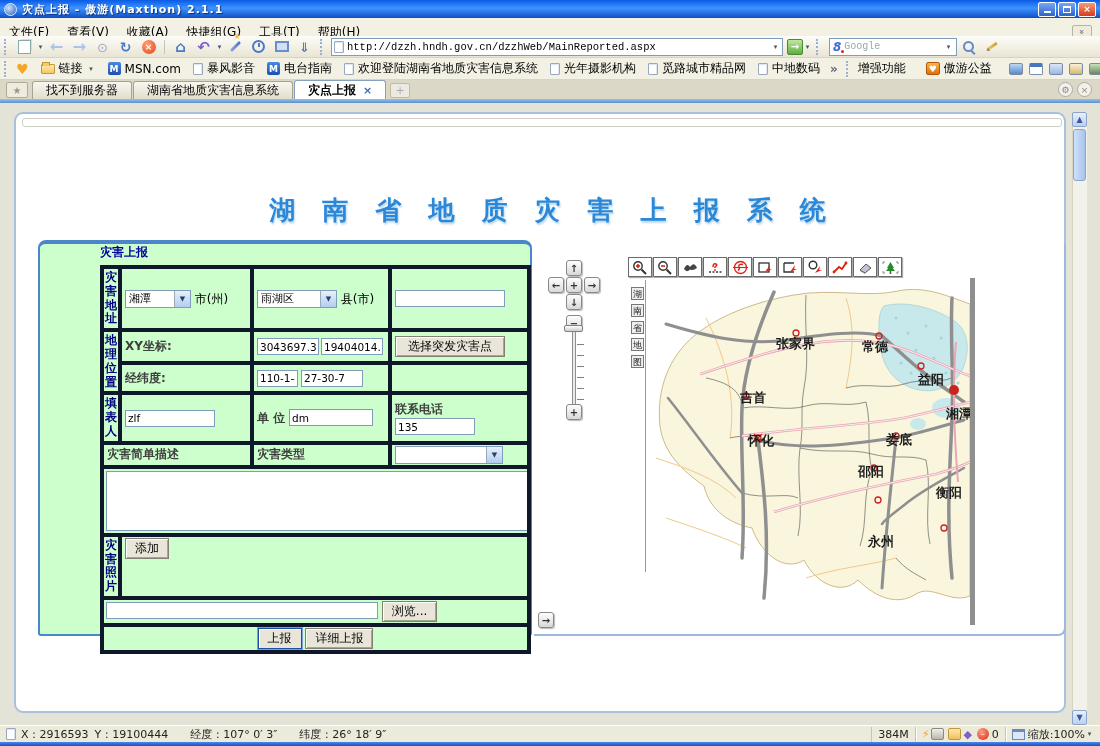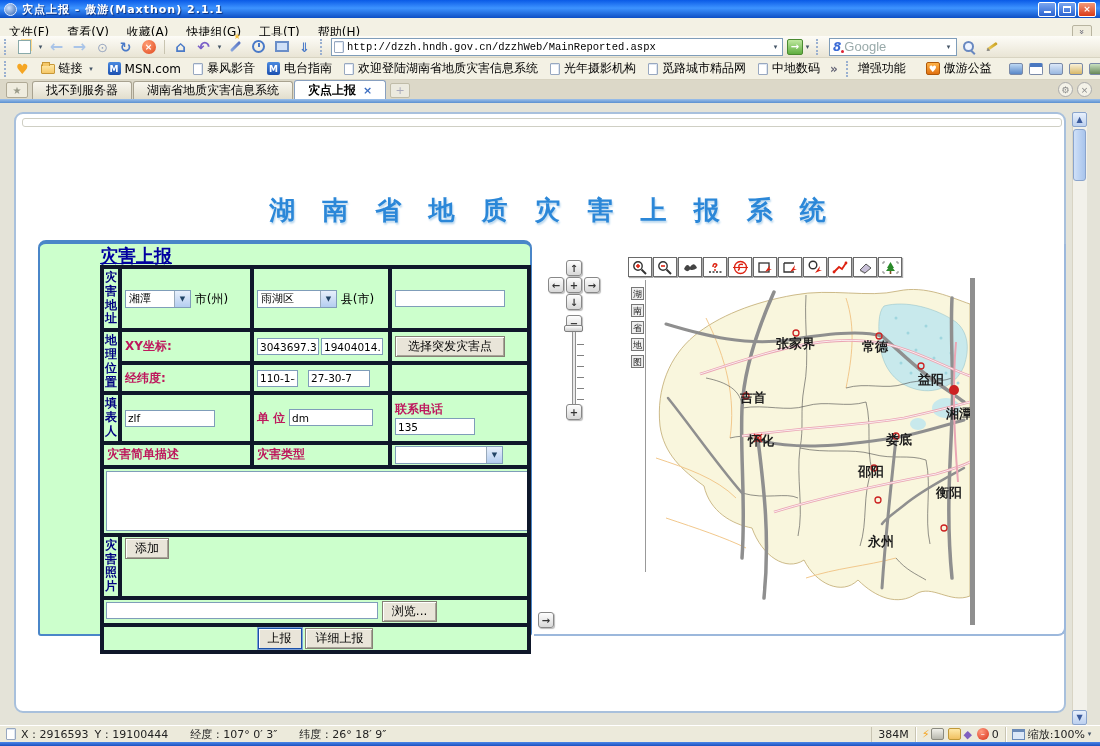--- a/index.html
+++ b/index.html
@@ -44,21 +44,21 @@
 .i-frame{width:14px;height:11px;border:2px solid #6a8ec8;background:#cfe0f8}
 .i-dl::before{content:"⇓";color:#4a7ac8;font-size:13px;font-weight:bold}
 #addressbar{width:452px;height:18px;background:#fff;border:1px solid #7f9db9;display:flex;align-items:center;padding:0 2px;gap:3px;margin:16px 2px}
 .pg{width:10px;height:12px;background:#fff;border:1px solid #98a8c0;border-radius:1px;flex:none;box-shadow:inset -2px 2px 0 -1px #dde6f2}
 #addressbar .url{font-family:"Liberation Mono","DejaVu Sans Mono",monospace;font-size:10.5px;white-space:nowrap;overflow:hidden;flex:1}
 #gobtn{width:16px;height:16px;background:linear-gradient(#bfe8a0,#5fae3f);border:1px solid #4a8a30;border-radius:2px;color:#fff;font-weight:bold;font-size:10px;display:flex;align-items:center;justify-content:center;margin-left:2px}
 #gobtn::before{content:"→"}
 #searchbox{width:128px;height:18px;background:#fff;border:1px solid #7f9db9;display:flex;align-items:center;padding:0 3px;gap:3px;margin-left:4px}
 .glogo{color:#3b6bd6;font-weight:bold;font-style:italic;font-size:12px;position:relative}
 .glogo::after{content:"";position:absolute;right:-3px;bottom:1px;width:3px;height:3px;border-radius:50%;background:#d23}
-#searchbox .ph{color:#9aa;font-size:13px;flex:1;font-family:Liberation Sans, sans-serif}
+#searchbox .ph{color:#9aa;font-size:10px;flex:1;font-family:Liberation Mono, monospace}
 .mag{position:relative;width:14px;height:14px}
 .mag::before{content:"";position:absolute;left:1px;top:1px;width:7px;height:7px;border:2px solid #6888c0;border-radius:50%;background:#eef4ff}
 .mag::after{content:"";position:absolute;left:10px;top:10px;width:5px;height:2px;background:#6888c0;transform:rotate(45deg);transform-origin:0 0}
 .i-pen{width:12px;height:3px;background:linear-gradient(90deg,#f0d060,#c8a020);transform:rotate(-35deg);border-radius:1px;position:relative}
 .i-pen::before{content:"";position:absolute;left:-3px;top:0;border:2px solid transparent;border-right:3px solid #888}
 
 #bookmarks{left:0;top:58px;width:1100px;height:22px;background:#f3f1e4;border-bottom:1px solid #d8d4c2;display:flex;align-items:center}
 .bmitem{display:flex;align-items:center;gap:4px;padding:0 6px;font-size:12px;white-space:nowrap}
 .heart{color:#f5a623;font-size:14px}
 .heart::before{content:"♥"}
@@ -88,25 +88,25 @@
 .tabtools{margin-left:auto;display:flex;gap:4px;margin-right:8px;margin-bottom:2px}
 .roundbtn{width:15px;height:15px;border-radius:50%;border:1px solid #aaa;background:#f4f2e8;color:#888;font-size:9px;display:flex;align-items:center;justify-content:center}
 #tabline{left:0;top:99px;width:1100px;height:4px;background:linear-gradient(#9cc0ea,#5a90d0)}
 
 #pagearea{left:0;top:103px;width:1100px;height:622px;background:#e4e3d8}
 #mainpanel{left:14px;top:9px;width:1052px;height:601px;background:#fff;border:2px solid #a8c0dc;border-radius:9px}
 #topstrip{left:22px;top:15px;width:1040px;height:9px;border:1px solid #cfcfc4;border-radius:3px;background:#fff}
 #pgtitle{left:38px;top:89px;width:1028px;height:36px;display:flex;align-items:center;justify-content:center;font-size:26px;font-weight:bold;letter-spacing:9px;color:#2b87d8;text-shadow:1px 2px 2px #b9d7ee}
 
 #formpanel{left:38px;top:137px;width:494px;height:396px;background:#ccffcc;border:2px solid #4a86c8;border-top-width:4px;border-radius:8px 8px 3px 3px}
-#formheader{left:100px;top:141px;font-size:18px;font-weight:bold;color:#0000a0;text-decoration:underline}
+#formheader{left:100px;top:141px;font-size:12px;font-weight:bold;color:#0000a0;}
 #formtable{left:100px;top:162px;border-collapse:collapse;table-layout:fixed;width:428px;background:#ccffcc}
 #formtable td{border:4px solid #0f172a;padding:1px 3px;font-size:12px;vertical-align:middle;overflow:hidden}
 .vlab{width:18px;color:#000080;font-weight:bold;line-height:1.15;text-align:center;word-break:break-all;font-size:12px;padding:2px 0!important}
-.flab{color:#be185d;font-weight:bold}
+.flab{color:#404040;font-weight:bold}
 .fin{height:17px;border:1px solid #7f9db9;font-size:10.5px;padding:0 2px;font-family:"DejaVu Sans",sans-serif;background:#fff}
 .fsel{display:inline-flex;height:18px;border:1px solid #7f9db9;background:#fff;align-items:center;vertical-align:middle}
 .fsel .seltxt{padding:0 3px;font-size:11px;flex:1;white-space:nowrap;overflow:hidden}
 .fsel .selar{width:16px;height:16px;background:linear-gradient(#e8f0fb,#b4cdf0);border-left:1px solid #9ab;display:flex;align-items:center;justify-content:center;font-size:7px;color:#246;flex:none}
 .fsel .selar::before{content:"▼"}
 .btn{background:#e9e5d9;border:1px solid #858075;box-shadow:inset 1px 1px 0 #fff,inset -1px -1px 0 #a8a498;font-size:12px;padding:1px 9px;font-family:inherit;color:#000}
 .btn-focus{border:1px solid #1a50a8;box-shadow:0 0 0 1px #7aa0d8,inset 1px 1px 0 #fff}
 #formtextarea{width:423px;height:60px;border:1px solid #7f9db9;resize:none;margin:1px;display:block;background:#fff}
 
 .navbtn{width:16px;height:16px;border:1px solid #888;border-radius:3px;background:linear-gradient(#fefefe,#d8d8d8);display:flex;align-items:center;justify-content:center;font-size:10px;font-weight:bold;color:#333;box-shadow:1px 1px 1px #bbb}
@@ -337,21 +337,21 @@
       <td style="width:139px"><input class="fin" style="width: 110px;" value=""></td>
     </tr>
     <tr>
       <td class="vlab" rowspan="2">地理位置</td>
       <td class="flab" style="height:30px">XY坐标:</td>
       <td><input class="fin" style="width: 62px;" value="3043697.3217"><input class="fin" style="width: 62px; margin-left: 2px;" value="19404014.00"></td>
       <td><button class="btn" style="width:110px">选择突发灾害点</button></td>
     </tr>
     <tr>
       <td class="flab" style="height:28px">经纬度:</td>
-      <td><input class="fin" style="width: 41px;" value="110-1-43"><input class="fin" style="width: 62px; margin-left: 10px;" value="27-30-7"></td>
+      <td><input class="fin" style="width: 41px;" value="110-1-43"><input class="fin" style="width: 62px; margin-left: 3px;" value="27-30-7"></td>
       <td></td>
     </tr>
     <tr>
       <td class="vlab" style="height:46px">填表人</td>
       <td><input class="fin" style="width: 90px;" value="zlf"></td>
       <td><span class="flab">单 位</span> <input class="fin" style="width: 84px;" value="dm"></td>
       <td><span class="flab">联系电话</span> <input class="fin" style="width: 80px;" value="135"></td>
     </tr>
     <tr>
       <td class="flab" colspan="2" style="height:22px">灾害简单描述</td>

